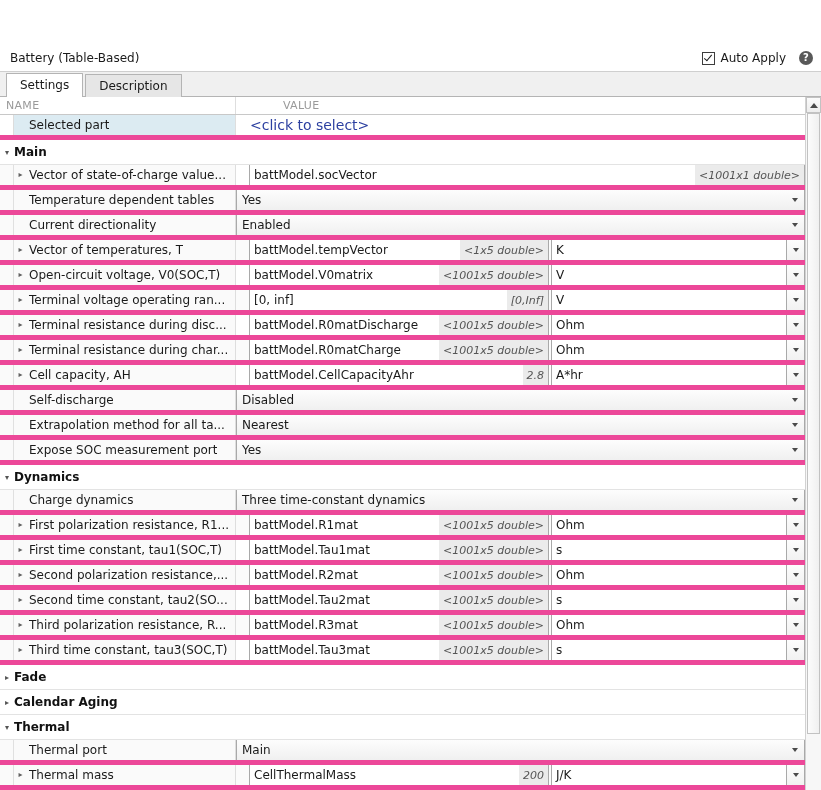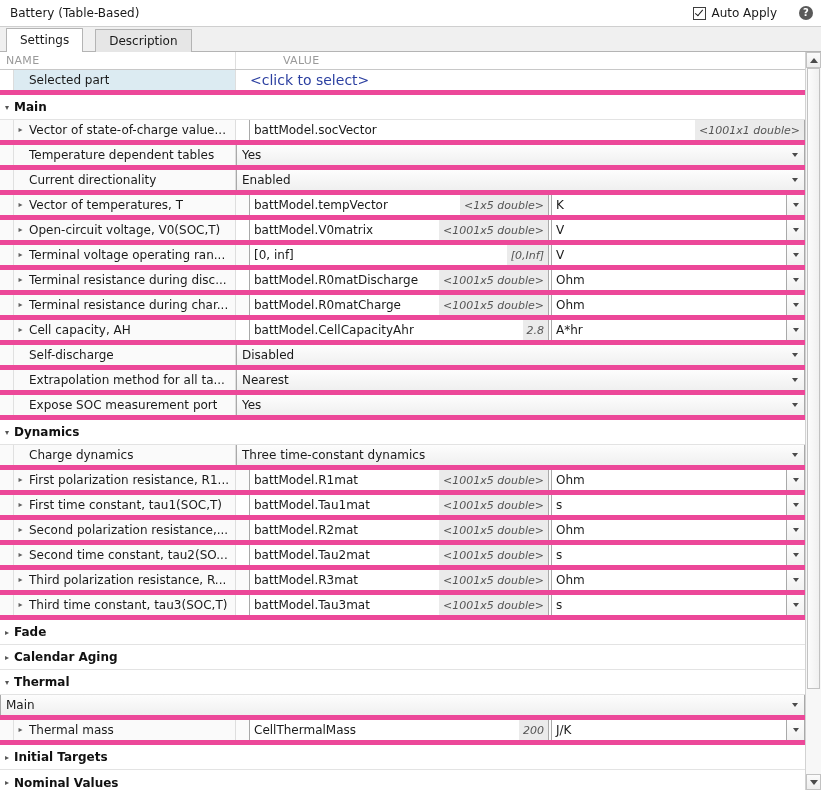--- a/index.html
+++ b/index.html
@@ -19,32 +19,33 @@
 
   
   .titlebar {
     height: 27px;
     background: #ffffff;
     border-bottom: 1px solid #cfcfcf;
     display: flex;
     align-items: center;
     padding: 0 8px 0 10px;
     box-sizing: border-box;
+    margin-top: 45px;
   }
   .title-text {
     font-size: 12px;
     color: #1a1a1a;
     flex: 1 1 auto;
     white-space: nowrap;
     overflow: hidden;
   }
   .titlebar-right {
     display: flex;
     align-items: flex-start;
-    gap: 14px;
+    gap: 5px;
     flex: 0 0 auto;
   }
   .chk-wrap {
     display: flex;
     align-items: center;
     gap: 5px;
     cursor: default;
   }
   .chk-box {
     width: 11px;
@@ -102,21 +103,21 @@
   }
   .tab {
     height: 22px;
     line-height: 22px;
     padding: 0 13px;
     font-size: 12px;
     color: #1a1a1a;
     border: 1px solid #b4b4b4;
     border-bottom: none;
     background: #e6e6e6;
-    margin-right: 12px;
+    margin-right: 2px;
     position: relative;
     z-index: 1;
     border-radius: 1px 1px 0 0;
     cursor: default;
   }
   .tab.active {
     background: #ffffff;
     height: 23px;
     line-height: 23px;
     z-index: 3;
@@ -821,20 +822,25 @@
         </div>
         <div class="section">
           <span class="stri">▸</span>
           <span class="slabel">Calendar Aging</span>
         </div>
         <div class="section">
           <span class="stri">▾</span>
           <span class="slabel">Thermal</span>
         </div>
         <div class="row">
+          <div class="cell-name">
+            <span class="indent-bar"></span>
+            <span class="tri blank"></span>
+            <span class="name-text">Thermal port</span>
+          </div>
           <div class="cell-value">
             <div class="combo">
               <span class="cv">Main</span>
               <span class="carrow">
                 <i></i>
               </span>
             </div>
           </div>
         </div>
         <div class="row alt">

